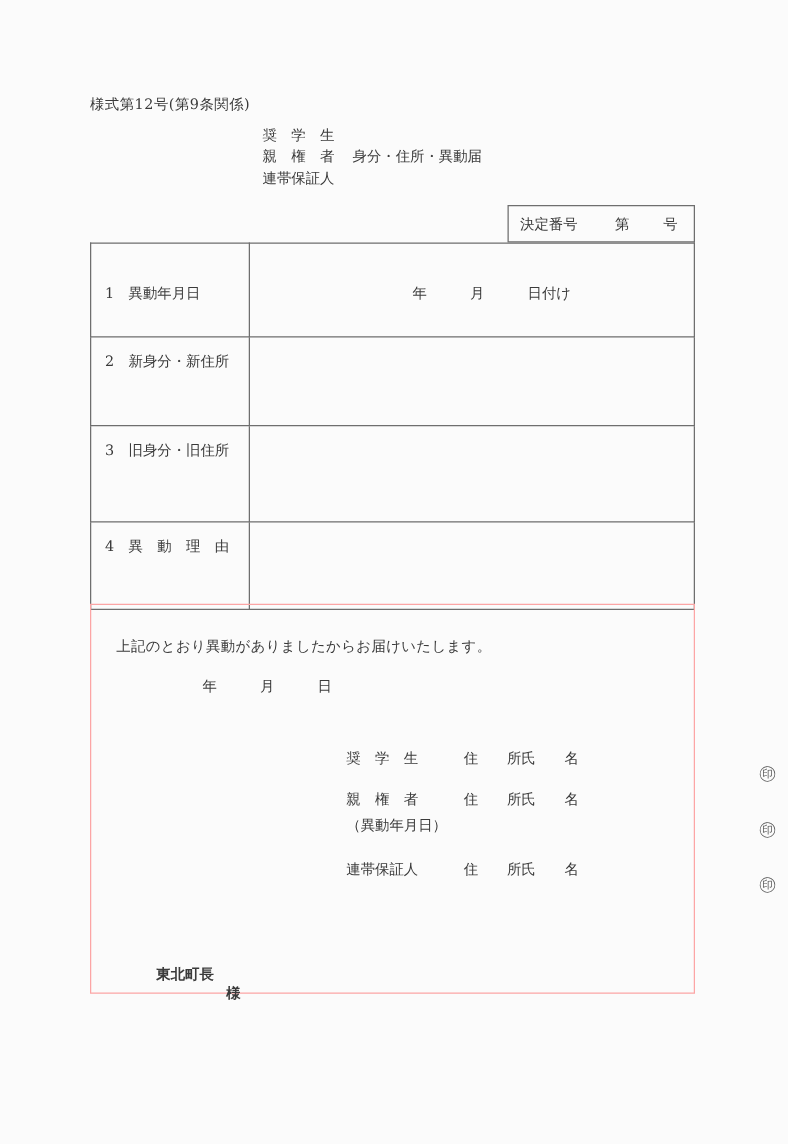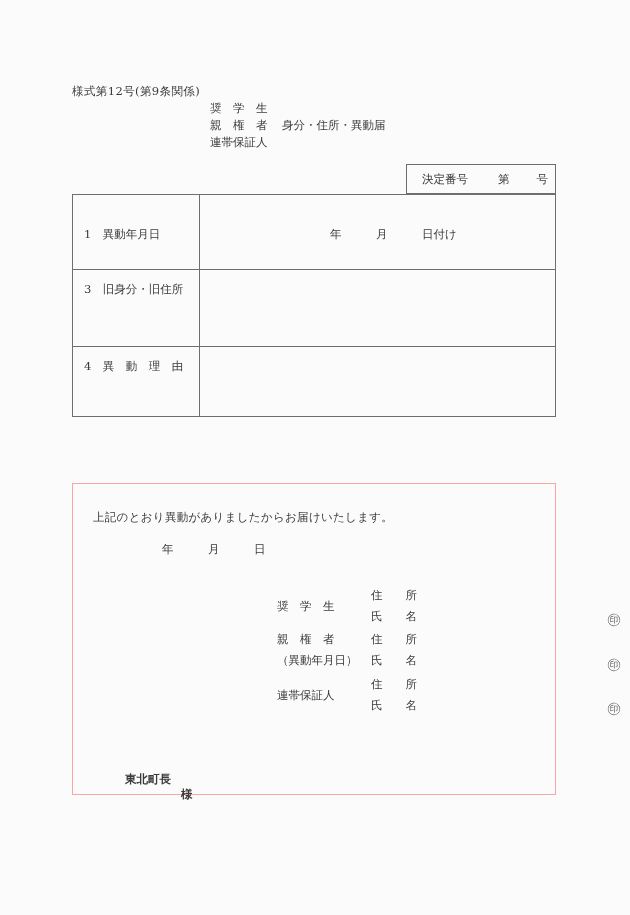--- a/index.html
+++ b/index.html
@@ -17,21 +17,21 @@
   }
   .page {
     position: absolute;
     inset: 0;
   }
 
   
   .form-code {
     position: absolute;
     left: 72px;
-    top: 84px;
+    top: 76px;
     font-size: 11.5px;
     letter-spacing: 0.4px;
     white-space: pre;
   }
   .addressee-block {
     position: absolute;
     left: 210px;
     top: 100px;
     font-size: 11.5px;
     line-height: 17px;
@@ -55,21 +55,21 @@
     left: 406px;
     top: 164px;
     width: 150px;
     height: 30px;
     border: 1px solid #6e6e6e;
     box-sizing: border-box;
     display: flex;
     align-items: center;
     font-size: 11.5px;
     white-space: pre;
-    padding-left: 15px;
+    padding-left: 9px;
   }
   .decision-label { }
   .decision-dai { margin-left: 30px; }
   .decision-gou { margin-left: 27px; }
 
   
   .main-table {
     position: absolute;
     left: 72px;
     top: 194px;
@@ -151,21 +151,21 @@
     font-size: 11.5px;
   }
   .sign-role {
     width: 94px;
     white-space: pre;
     text-align: left;
     flex: none;
   }
   .sign-fields {
     display: flex;
-    flex-direction: column;
+    flex-direction: row;
     white-space: pre;
   }
   .sign-field-line {
     line-height: 21px;
     white-space: pre;
   }
   .seal {
     position: absolute;
     right: -72px;
     font-size: 14px;
@@ -233,20 +233,28 @@
   </div>
 
   <table class="main-table">
     <tbody>
       <tr class="r1">
         <td class="cell-label">
           <span class="label-text">1　異動年月日</span>
         </td>
         <td class="cell-value">
           <span class="value-text">年　　　月　　　日付け</span>
+        </td>
+      </tr>
+      <tr class="r2">
+        <td class="cell-label">
+          <span class="label-text">2　新身分・新住所</span>
+        </td>
+        <td class="cell-value">
+          <span class="value-text"></span>
         </td>
       </tr>
       <tr class="r3">
         <td class="cell-label">
           <span class="label-text">3　旧身分・旧住所</span>
         </td>
         <td class="cell-value">
           <span class="value-text"></span>
         </td>
       </tr>

